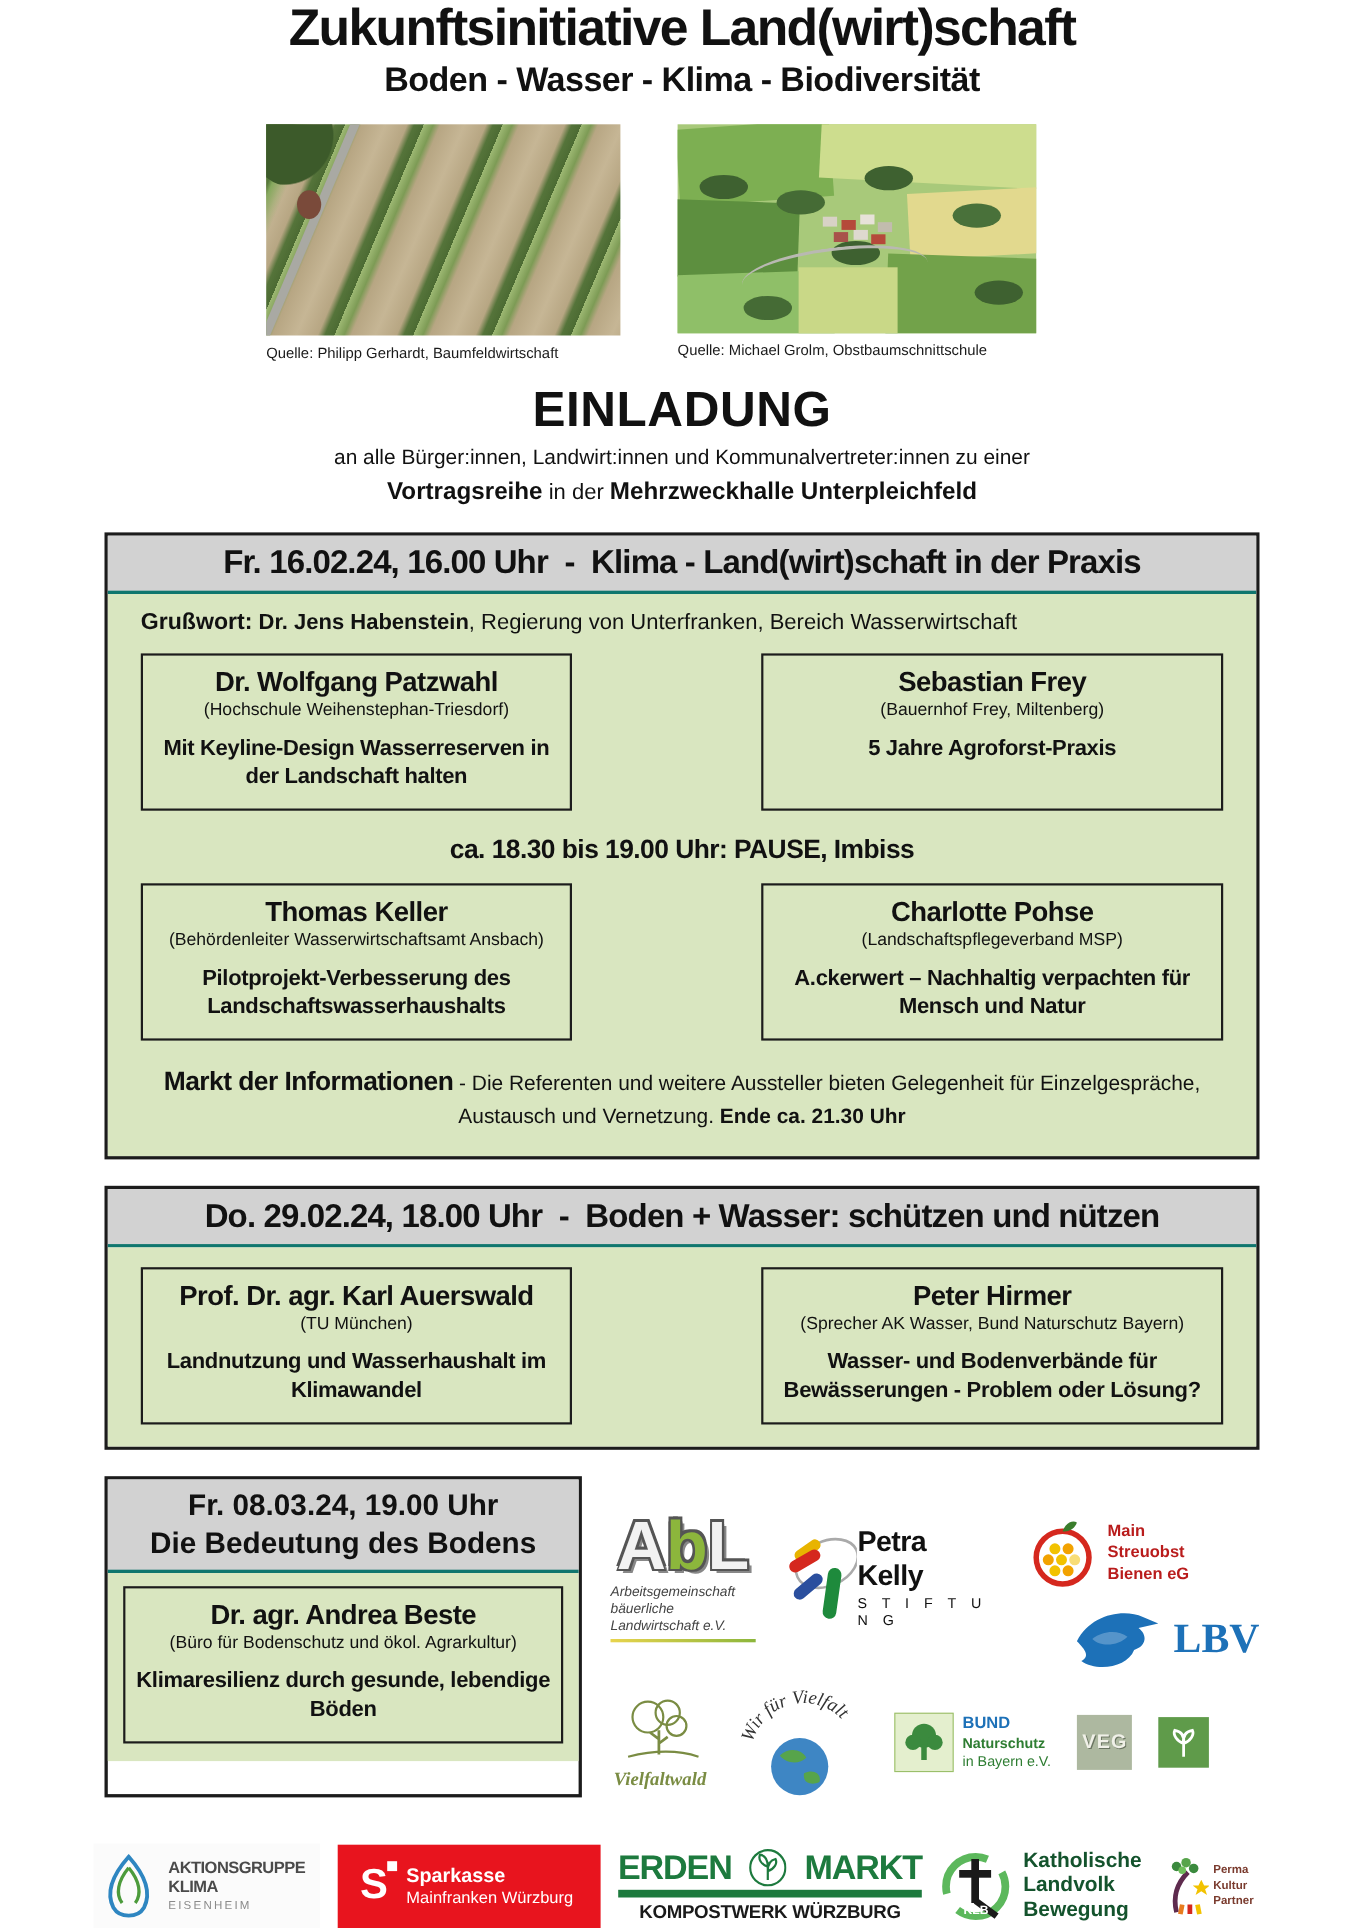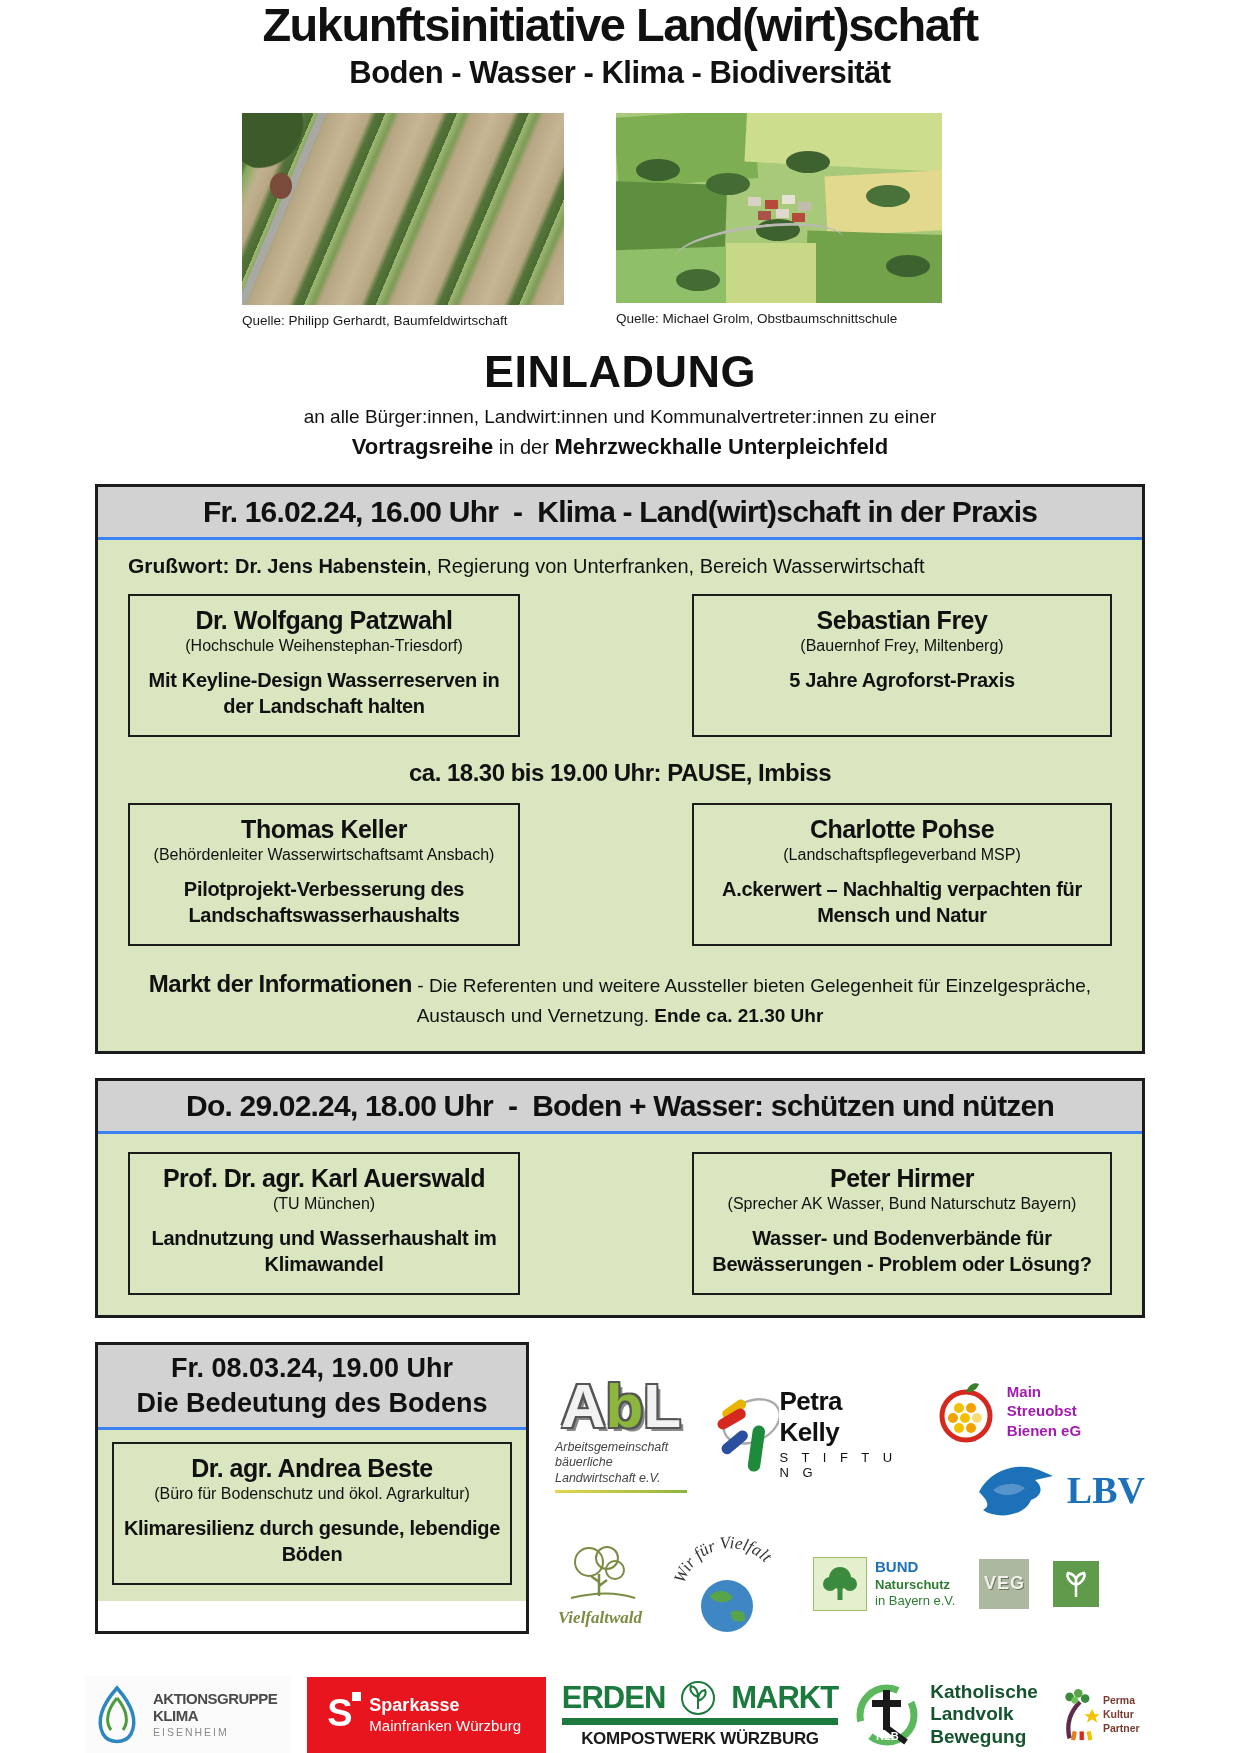--- a/index.html
+++ b/index.html
@@ -43,21 +43,21 @@
     box-shadow:17px 3px 0 #b5493a,34px -2px 0 #e7e2d8,50px 5px 0 #c2bcae,10px 14px 0 #a8524a,28px 12px 0 #ded9cf,44px 16px 0 #b5493a;}
   .rroad{position:absolute;left:58px;top:112px;width:170px;height:44px;border-top:3px solid #b9b9b2;border-radius:50%;transform:rotate(-7deg);}
   figcaption{margin-top:8px;font-size:13.5px;color:#1a1a1a;}
   
   .einladung{margin-top:18px;font-size:45px;font-weight:bold;letter-spacing:0.5px;text-align:center;}
   .inv-line1{margin-top:8px;font-size:19px;text-align:center;}
   .inv-line2{margin-top:6px;font-size:20px;text-align:center;}
   .inv-line2 b{font-size:22px;}
   
   .event-block{margin:24px 95px 0 95px;border:3px solid #1c1c1c;}
-  .event-header{background:#d2d2d2;border-bottom:3px solid #3b82f6;font-size:30px;font-weight:bold;
+  .event-header{background:#d2d2d2;border-bottom:3px solid #0f766e;font-size:30px;font-weight:bold;
     letter-spacing:-0.8px;text-align:center;padding:8px 4px;white-space:nowrap;}
   .event-body{background:#d9e6c0;padding:14px 30px 20px 30px;}
   .greeting{font-size:20px;text-align:left;}
   .greeting .lbl{font-weight:bold;font-size:21px;}
   .greeting .nm{font-weight:bold;}
   .box-row{display:flex;justify-content:space-between;margin-top:16px;}
   .speaker-box{border:2px solid #1c1c1c;text-align:center;padding:10px 8px 16px 8px;}
   .sb-left{width:372px;}
   .sb-right{width:400px;}
   .sp-name{font-size:25px;font-weight:bold;letter-spacing:-0.5px;}
@@ -81,21 +81,21 @@
     text-shadow:-2px 2px 0 #555,2px 2px 0 #555,2px -2px 0 #555,-2px -2px 0 #555,4px 4px 0 #888;}
   .abl-letters .b{color:#8cb63c;}
   .abl-cap{font-size:12.5px;font-style:italic;color:#444;margin-top:6px;line-height:1.25;text-align:left;}
   .abl-underline{height:3px;margin-top:3px;background:linear-gradient(to right,#e8d44d,#8cb63c);}
   
   .pk{display:flex;align-items:center;}
   .pk-text .pk-name{font-size:26px;font-weight:bold;letter-spacing:-0.5px;}
   .pk-text .pk-sub{font-size:13px;letter-spacing:5px;margin-top:2px;}
   
   .so{display:flex;align-items:center;gap:8px;}
-  .so-text{font-size:15px;font-weight:bold;color:#a21caf;line-height:1.3;}
+  .so-text{font-size:15px;font-weight:bold;color:#b91c1c;line-height:1.3;}
   
   .lbv{display:flex;align-items:center;gap:10px;margin-top:16px;margin-left:40px;}
   .lbv-text{font-family:"Liberation Serif","DejaVu Serif",serif;font-size:38px;font-weight:bold;color:#1d71b8;}
   .col-right{display:flex;flex-direction:column;}
   
   .vfw{text-align:center;}
   .vfw-text{font-size:17px;font-style:italic;font-weight:bold;color:#7a8c43;font-family:"Liberation Serif","DejaVu Serif",serif;}
   
   .bund{display:flex;align-items:center;gap:8px;}
   .bund-tile{width:52px;height:52px;background:#e4efce;border:1px solid #9bbf6a;display:flex;align-items:center;justify-content:center;}

